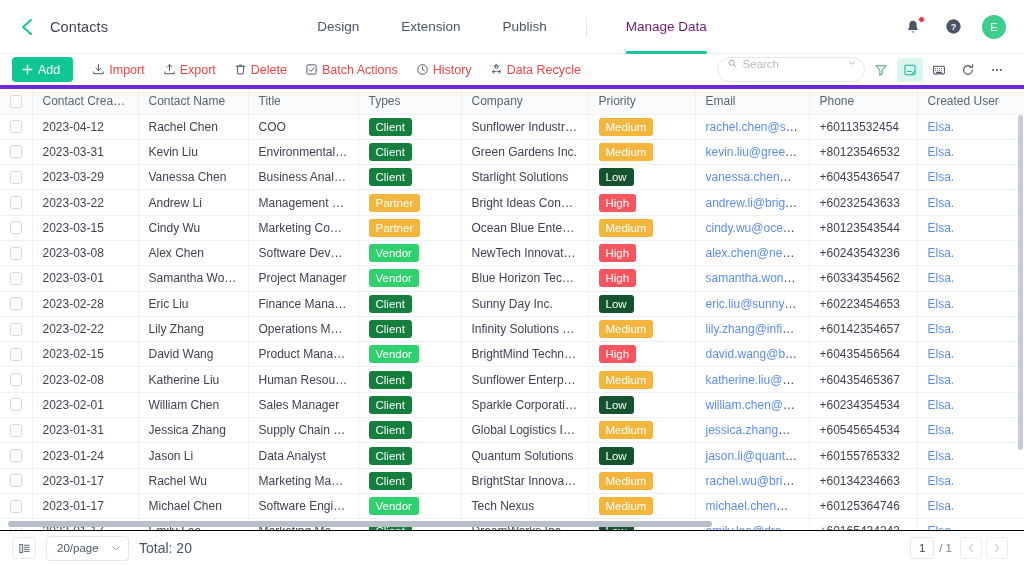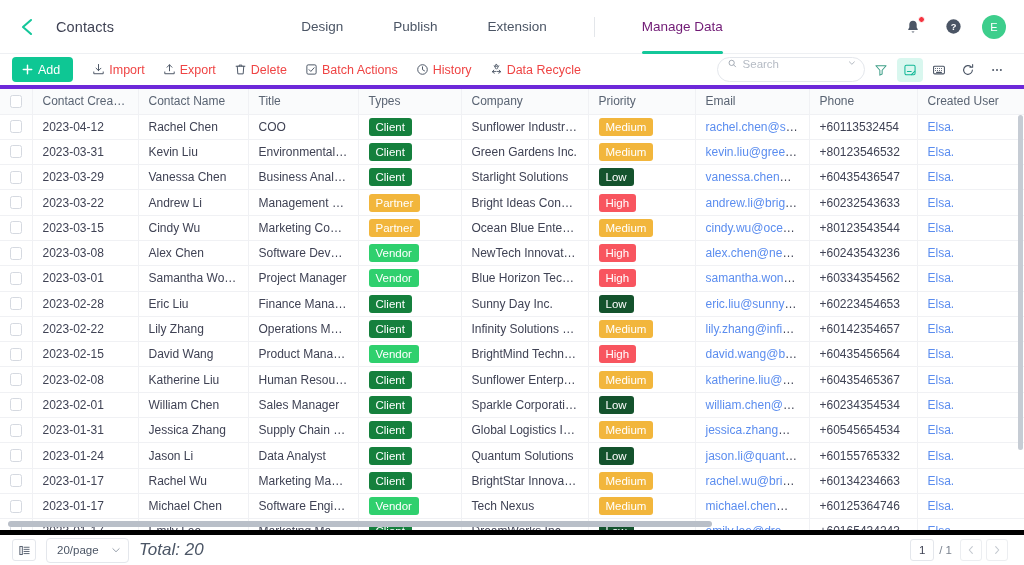--- a/index.html
+++ b/index.html
@@ -12,28 +12,28 @@
   }
   .app { width: 1024px; height: 565px; display: flex; flex-direction: column; position: relative; background:#fff; }
 
   
   .topbar {
     height: 54px; flex: 0 0 54px;
     display: flex; align-items: center;
     border-bottom: 1px solid #eef0f3;
     background: #fff; position: relative;
   }
-  .tb-left { display: flex; align-items: center; padding-left: 16px; gap: 20px; min-width: 220px; }
+  .tb-left { display: flex; align-items: center; padding-left: 16px; gap: 14px; min-width: 220px; }
   .back-chevron { width: 20px; height: 20px; display:flex; align-items:center; justify-content:center; cursor:pointer; }
   .back-chevron svg { display:block; }
   .crumb-title { font-size: 14.5px; color: #3f4254; letter-spacing: .1px; }
 
   .tb-center {
     position: absolute; left: 0; right: 0; top: 0; bottom: 0;
-    display: flex; align-items: center; justify-content: center; gap: 16px;
+    display: flex; align-items: center; justify-content: center; gap: 8px;
     pointer-events: none;
   }
   .tb-center > * { pointer-events: auto; }
   .navtab {
     font-size: 13.5px; color: #4b5565; padding: 0 17px; height: 54px;
     display: flex; align-items: center; cursor: pointer; position: relative;
     white-space: nowrap;
   }
   .navtab.active { color: #701a75; }
   .navtab.active::after {
@@ -151,32 +151,32 @@
     position: absolute; left: 8px; right: 14px; bottom: 3px; height: 6px;
   }
   .hscroll .thumb {
     position: absolute; left: 0; top: 0; height: 6px; width: 704px;
     background: #b9bfc8; border-radius: 3px; cursor: pointer;
   }
 
   
   .footer {
     height: 35px; flex: 0 0 35px; display: flex; align-items: center;
-    padding: 0 16px 0 12px; border-top: 5px solid #000000; background: #fff; gap: 10px;
+    padding: 0 16px 0 12px; border-top: 1px solid #000000; background: #fff; gap: 10px;
   }
   .dens-btn {
     width: 24px; height: 22px; border: 1px solid #e4e7ec; border-radius: 3px;
     display:flex; align-items:center; justify-content:center; cursor:pointer; background:#fff;
   }
   .pagesize {
     width: 83px; height: 25px; border: 1px solid #e4e7ec; border-radius: 4px;
     display: flex; align-items: center; justify-content: space-between;
     padding: 0 7px 0 10px; font-size: 11.5px; color: #4b5565; cursor: pointer; background:#fff;
   }
-  .total { font-size: 17px; color: #4b5565; font-style: italic; }
+  .total { font-size: 14px; color: #4b5565; }
   .pager { margin-left: auto; display: flex; align-items: center; gap: 4px; }
   .page-input {
     width: 24px; height: 22px; border: 1px solid #e4e7ec; border-radius: 3px;
     font-size: 11.5px; text-align: center; color: #3f4254; font-family: inherit;
     outline: none; background:#fff;
   }
   .page-of { font-size: 11.5px; color: #7a828e; margin: 0 4px 0 1px; }
   .pg-btn {
     width: 22px; height: 22px; border: 1px solid #eceef1; border-radius: 3px;
     display:flex; align-items:center; justify-content:center; background: #fff; cursor: pointer;
@@ -192,22 +192,22 @@
       <span class="back-chevron">
         <svg width="13" height="18" viewBox="0 0 13 18">
             <path d="M11 2 L3 9 L11 16" fill="none" stroke="#14c79a" stroke-width="2.1" stroke-linecap="round" stroke-linejoin="round"></path>
           </svg>
       </span>
       <span class="crumb-title">Contacts</span>
     </div>
 
     <div class="tb-center">
       <div class="navtab">Design</div>
+      <div class="navtab">Extension</div>
       <div class="navtab">Publish</div>
-      <div class="navtab">Extension</div>
       <div class="nav-sep"></div>
       <div class="navtab active">Manage Data</div>
     </div>
 
     <div class="tb-right">
       <span class="icon-btn">
         <svg width="16" height="16" viewBox="0 0 20 20">
             <path d="M10 2.2c-2.7 0-4.6 2-4.6 4.6v3.1c0 .9-.4 1.7-1 2.3l-.3.3c-.4.4-.1 1.1.5 1.1h10.8c.6 0 .9-.7.5-1.1l-.3-.3c-.6-.6-1-1.4-1-2.3V6.8c0-2.6-1.9-4.6-4.6-4.6z" fill="#4b5565"></path>
             <path d="M8.2 15.6a1.85 1.85 0 0 0 3.6 0z" fill="#4b5565"></path>
           </svg>

